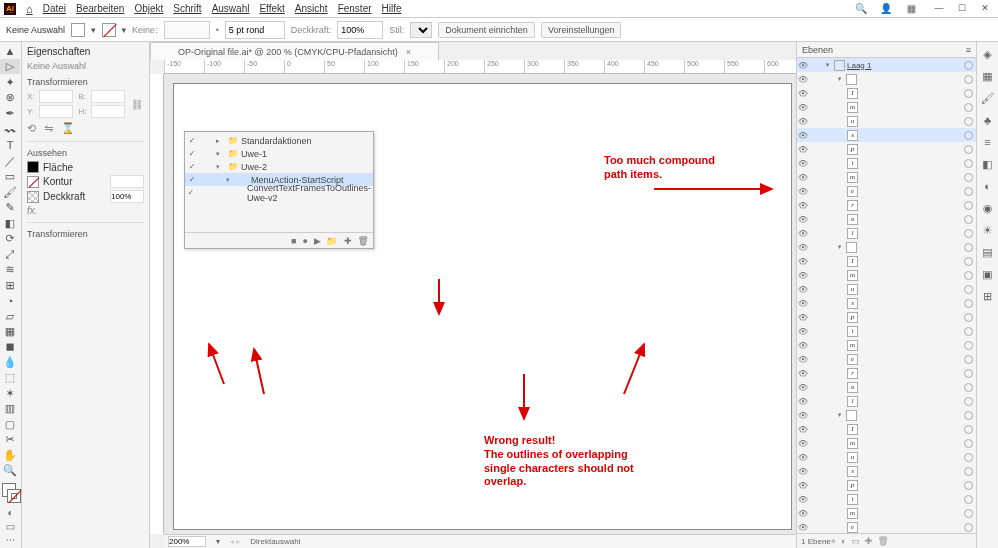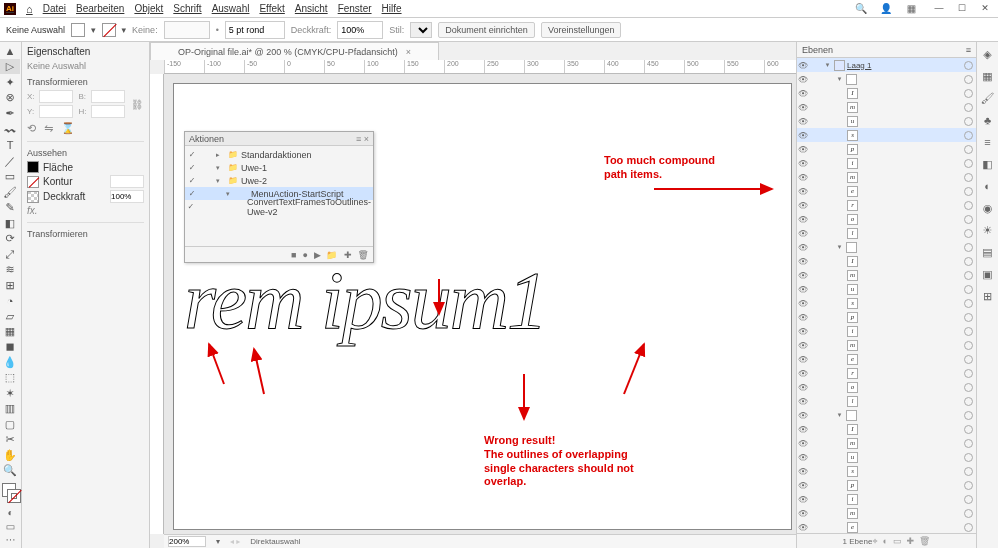--- a/index.html
+++ b/index.html
@@ -101,21 +101,21 @@
   .layers .tree{flex:1;overflow-y:auto;overflow-x:hidden;font-size:8px;}
   .layers .lyrow{display:flex;align-items:center;height:14px;gap:2px;padding-right:3px;}
   .layers .lyrow.blue{background:#d9e8ff;}
   .layers .lyrow .eye{width:12px;text-align:center;color:#666;font-size:8px;}
   .layers .lyrow .lock{width:10px;}
   .layers .lyrow .disc{width:9px;color:#777;font-size:7px;text-align:center;}
   .layers .lyrow .thumb{width:11px;height:11px;border:1px solid #aaa;background:#fff;display:flex;align-items:center;justify-content:center;font-size:7px;font-style:italic;font-family:serif;color:#333;flex-shrink:0;}
   .layers .lyrow .nm{flex:1;white-space:nowrap;overflow:hidden;color:#444;text-decoration:underline;}
   .layers .lyrow .sp{display:inline-block;}
   .layers .lyrow .target{width:9px;height:9px;border:1px solid #aaa;border-radius:50%;flex-shrink:0;}
-  .layers .lpf{height:15px;border-top:1px solid #ccc;display:flex;align-items:center;padding:0 4px;font-size:8px;color:#666;justify-content:center;}
+  .layers .lpf{height:15px;border-top:1px solid #ccc;display:flex;align-items:center;padding:0 4px;font-size:8px;color:#666;justify-content:flex-start;}
   .layers .lpf .icons{display:flex;gap:5px;font-size:9px;color:#999;}
 
   
   .layers .tree::-webkit-scrollbar{width:9px;}
   .layers .tree::-webkit-scrollbar-thumb{background:#ccc;}
 </style>
 </head>
 <body>
 
 <div class="menubar">
@@ -270,27 +270,22 @@
         <div>350</div>
         <div>400</div>
         <div>450</div>
         <div>500</div>
         <div>550</div>
         <div>600</div>
       </div>
     <div class="ruler-v"></div>
     <div class="canvas">
       <div class="artboard">
-        <div class="scripttext">rem ipsum1</div>
 
         <div class="actions-panel">
-          <div class="aph">
-            <span class="ttl">Aktionen</span>
-            <span style="color:#888">≡ ×</span>
-          </div>
           <div class="aplist" id="actionslist">
               <div class="row">
                 <span class="chk">✓</span>
                 <span class="chk"></span>
                 <span class="sp" style="width:0px"></span>
                 <span class="disc">▸</span>
                 <span class="ico">📁</span>
                 <span>Standardaktionen</span>
               </div>
               <div class="row">

